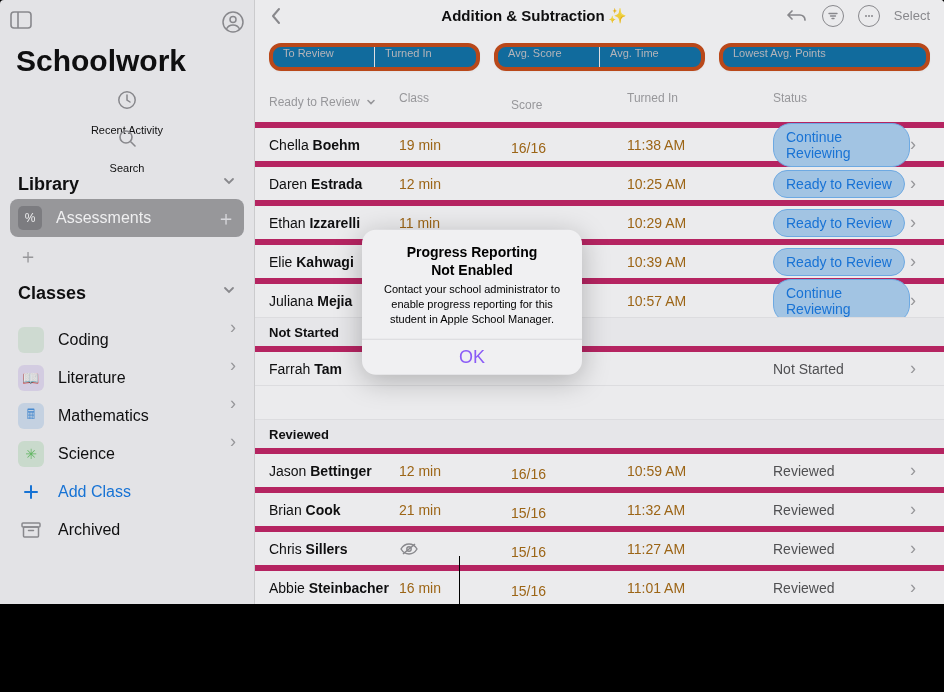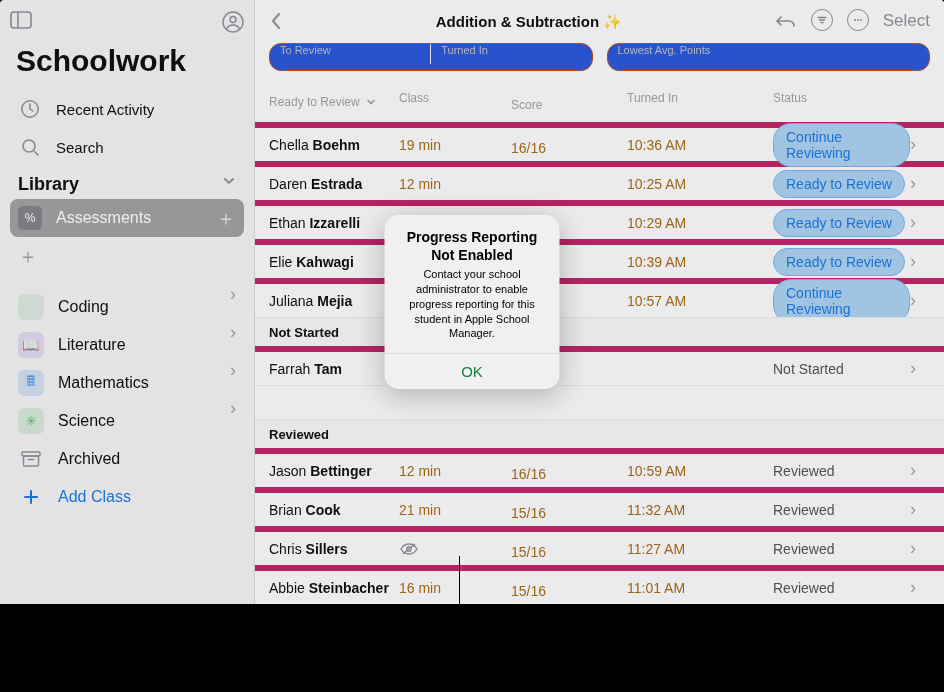--- a/index.html
+++ b/index.html
@@ -10,43 +10,43 @@
     border-radius: 4px 4px 0 0;
   }
   .dim-overlay {
     position: absolute; inset:0; background: rgba(120,120,128,0.12); pointer-events:none;
   }
   
   .sidebar { width: 255px; border-right: 1px solid #d6d6d8; display:flex; flex-direction:column; padding: 6px 10px 0 10px; }
   .sidebar-top { display:flex; justify-content:space-between; align-items:center; height:32px; color:#8a8a8e;}
   .sidebar-top .icon { width:22px; height:22px; color:#7a7a7d;}
   .app-title { font-size: 30px; font-weight: 700; color:#000; padding: 6px 6px 12px 6px;}
-  .nav-item { display:flex; align-items:center; height:38px; padding:0 8px; gap:14px; border-radius:8px; font-size:15px; color:#000;}
+  .nav-item { display:flex; align-items:center; height:38px; padding:0 8px; gap:14px; border-radius:8px; font-size:11px; color:#000;flex-direction:column;}
   .nav-item .icon-slot { width:24px; display:flex; justify-content:center; }
   .section-header { display:flex; align-items:flex-start; justify-content:space-between; padding: 8px 8px 4px 8px; font-size:18px; font-weight:600; color:#000;}
   .section-header .chev { color:#8a8a8e;}
   .lib-item { display:flex; align-items:center; justify-content:space-between; height:38px; padding:0 8px; border-radius:8px; gap:4px;}
   .lib-item .left { display:flex; align-items:center; gap:14px; }
   .lib-item.selected { background: #9b9b9e; color:#fff;}
   .lib-item .tile { width:24px; height:24px; border-radius:5px; display:flex;align-items:center;justify-content:center;font-size:12px;color:#fff;}
   .classes-item { display:flex; align-items:center; justify-content:space-between; height:38px; padding:0 8px; border-radius:8px;}
   .classes-item .left { display:flex; align-items:center; gap:14px;margin-top:25px;}
   .classes-item .tile { width:26px;height:26px;border-radius:6px;display:flex;align-items:center;justify-content:center;font-size:14px;}
   .chev-right { color:#9b9b9e; font-size:18px;}
   .add-class { color:#0a72e0;}
   .gray-plus { color:#9b9b9e; font-size:20px;}
 
   
   .main { flex:1; display:flex; flex-direction:column; background:#fbfbfc; position:relative; }
-  .toolbar { height:36px; display:flex; align-items:flex-end; padding:0 14px; color:#7f7f82; gap:14px;}
+  .toolbar { height:36px; display:flex; align-items:center; padding:0 14px; color:#7f7f82; gap:14px;}
   .toolbar .title { flex:1; text-align:center; font-weight:600; color:#000; font-size:15px;}
   .tb-circle { width:22px;height:22px;border:1.5px solid #8a8a8e;border-radius:50%;display:flex;align-items:center;justify-content:center;font-size:12px;color:#8a8a8e;}
-  .select-btn { font-size:17px; color:#8a8a8e;}
+  .select-btn { font-size:13px; color:#8a8a8e;}
   .summary-row { display:flex; gap:14px; padding: 4px 14px 14px 14px; }
-  .summary-card { background:#1d4ed8; border:1px solid #c2410c; border-radius:12px; height:28px; flex:1; display:flex; align-items:flex-start; overflow:hidden; font-size:11px; color:#bdbdc2; box-shadow: 0 1px 2px rgba(0,0,0,0.04); margin-top: 8px;}
+  .summary-card { background:#0369a1; border:4px solid #c2410c; border-radius:12px; height:28px; flex:1; display:flex; align-items:flex-start; overflow:hidden; font-size:11px; color:#bdbdc2; box-shadow: 0 1px 2px rgba(0,0,0,0.04); margin-top: 8px;}
   .summary-card.two { }
   .summary-seg { flex:1; padding:0 10px;}
   .summary-sep { width:1px; background:#ededef; height:20px;}
   .table-head { display:flex; padding: 6px 14px 10px 14px; font-size:12px; color:#9b9b9e;}
   .col-name { flex: 0 0 130px;}
   .col-time { flex: 0 0 112px;}
   .col-score{ flex: 0 0 116px; margin-top: 7px;}
   .col-turn { flex: 0 0 146px;}
   .col-stat { flex: 1;}
   .col-chev { flex: 0 0 20px;}
@@ -56,29 +56,29 @@
   .row .last { font-weight:600;}
   .row .time,.row .score,.row .turn { color:#a16207;}
   .status-pill { display:inline-block; padding:5px 12px; border-radius:18px; font-size:14px; color:#0b72e0; border:1px solid #6cb0f0; background:#a8cef1;}
   .section-row { height:33px; background:#f5f5f7; display:flex; align-items:center; padding:0 14px; font-size:13px; font-weight:600; color:#000; border-top:1px solid #eaeaec;}
   .status-plain { color:#4a4a4c;}
   .eye-off { color:#8a8a8e;}
 
   
   .modal-backdrop { position:absolute; inset:0; display:flex; align-items:center; justify-content:center; pointer-events:none;}
   .dialog {
-    width:175px; background:#f0f0f2; border-radius:14px; box-shadow:0 6px 28px rgba(0,0,0,0.25);
+    width:220px; background:#f0f0f2; border-radius:14px; box-shadow:0 6px 28px rgba(0,0,0,0.25);
     pointer-events:auto;
     text-align:center; overflow:hidden; font-size:12px;
     position:absolute; left:50%; top:50%; transform:translate(-50%,-50%);
   }
   .dialog .body { padding:14px 14px 12px 14px;}
   .dialog .dtitle { font-weight:600; font-size:14px; line-height:1.25; margin-bottom:3px;}
   .dialog .msg { font-size:11px; color:#000; line-height:1.35;}
-  .dialog .btns { border-top:1px solid #d8d8db; height:36px; display:flex; align-items:center; justify-content:center; color:#15803d; font-size:15px;}
+  .dialog .btns { border-top:1px solid #d8d8db; height:36px; display:flex; align-items:center; justify-content:center; color:#8b5cf6; font-size:18px;}
   
   .callout-line { position:absolute; left:459px; top:556px; width:1px; height:110px; background:#000;}
   svg { display:block;}
 </style>
 </head>
 <body>
 
 <div class="app">
 
   <div class="sidebar">
@@ -131,20 +131,28 @@
       <div class="left">
         <span class="tile" style="background:#7d7d80">%</span>
         <span>Assessments</span>
       </div>
       <span class="gray-plus" style="color:#e3e3e6">＋</span>
     </div>
     <div class="lib-item">
       <span class="gray-plus">＋</span>
     </div>
 
+    <div class="section-header">
+      <span>Classes</span>
+      <span class="chev">
+        <svg width="14" height="14" viewBox="0 0 14 14">
+            <path d="M3 5l4 4 4-4" fill="none" stroke="#8a8a8e" stroke-width="1.8" stroke-linecap="round"></path>
+          </svg>
+      </span>
+    </div>
 
     <div id="classes-container">
         <div class="classes-item">
           <div class="left">
             <span class="tile" style="background:#7dc17b33;color:#7dc17b"></span>
             <span>Coding</span>
           </div>
           <span class="chev-right">›</span>
         </div>
         <div class="classes-item">
@@ -162,45 +170,45 @@
           <span class="chev-right">›</span>
         </div>
         <div class="classes-item">
           <div class="left">
             <span class="tile" style="background:#5fbf5f33;color:#5fbf5f">✳</span>
             <span>Science</span>
           </div>
           <span class="chev-right">›</span>
         </div>
       </div>
+
+    <div class="classes-item add-class">
+      <div class="left">
+        <span class="tile" style="background:transparent;color:#0a72e0">
+          <svg width="18" height="18" viewBox="0 0 18 18">
+              <line x1="9" y1="3" x2="9" y2="15" stroke="#0a72e0" stroke-width="2" stroke-linecap="round"></line>
+              <line x1="3" y1="9" x2="15" y2="9" stroke="#0a72e0" stroke-width="2" stroke-linecap="round"></line>
+            </svg>
+        </span>
+        <span>Add Class</span>
+      </div>
+    </div>
 
     <div class="classes-item">
       <div class="left">
         <span class="tile" style="background:transparent">
           <svg width="22" height="20" viewBox="0 0 22 20">
               <rect x="2" y="3" width="18" height="4" rx="1" fill="none" stroke="#8a8a8e" stroke-width="1.5"></rect>
               <rect x="3.5" y="7" width="15" height="10" rx="1" fill="none" stroke="#8a8a8e" stroke-width="1.5"></rect>
               <line x1="8.5" y1="10.5" x2="13.5" y2="10.5" stroke="#8a8a8e" stroke-width="1.5" stroke-linecap="round"></line>
             </svg>
         </span>
         <span>Archived</span>
       </div>
     </div>
-
-    <div class="classes-item add-class">
-      <div class="left">
-        <span class="tile" style="background:transparent;color:#0a72e0">
-          <svg width="18" height="18" viewBox="0 0 18 18">
-              <line x1="9" y1="3" x2="9" y2="15" stroke="#0a72e0" stroke-width="2" stroke-linecap="round"></line>
-              <line x1="3" y1="9" x2="15" y2="9" stroke="#0a72e0" stroke-width="2" stroke-linecap="round"></line>
-            </svg>
-        </span>
-        <span>Add Class</span>
-      </div>
-    </div>
   </div>
 
   <div class="main">
     <div class="toolbar">
       <span>
         <svg width="14" height="20" viewBox="0 0 14 20">
             <path d="M10 3L4 10l6 7" fill="none" stroke="#8a8a8e" stroke-width="2" stroke-linecap="round" stroke-linejoin="round"></path>
           </svg>
       </span>
       <div class="title">Addition &amp; Subtraction ✨</div>
@@ -225,20 +233,25 @@
       </span>
       <span class="select-btn">Select</span>
     </div>
 
     <div class="summary-row">
       <div class="summary-card two">
         <div class="summary-seg">To Review</div>
         <div class="summary-sep"></div>
         <div class="summary-seg">Turned In</div>
       </div>
+      <div class="summary-card two">
+        <div class="summary-seg">Avg. Score</div>
+        <div class="summary-sep"></div>
+        <div class="summary-seg">Avg. Time</div>
+      </div>
       <div class="summary-card">
         <div class="summary-seg">Lowest Avg. Points</div>
       </div>
     </div>
 
     <div class="table-head">
       <div class="col-name ready-head">
         <span>Ready to Review</span>
         <svg width="10" height="10" viewBox="0 0 10 10">
             <path d="M2 3.5L5 6.5 8 3.5" fill="none" stroke="#9b9b9e" stroke-width="1.6" stroke-linecap="round"></path>
@@ -249,21 +262,21 @@
       <div class="col-turn">Turned In</div>
       <div class="col-stat">Status</div>
       <div class="col-chev"></div>
     </div>
 
     <div id="rows-ready">
         <div class="row">
           <div class="col-name"><span class="first">Chella </span><span class="last">Boehm</span></div>
           <div class="col-time time">19 min</div>
           <div class="col-score score">16/16</div>
-          <div class="col-turn turn">10:36 AM</div>
+          <div class="col-turn turn">11:38 AM</div>
           <div class="col-stat"><span class="status-pill">Continue Reviewing</span></div>
           <div class="col-chev chev-right">›</div>
         </div>
         <div class="row">
           <div class="col-name"><span class="first">Daren </span><span class="last">Estrada</span></div>
           <div class="col-time time">12 min</div>
           <div class="col-score score"></div>
           <div class="col-turn turn">10:25 AM</div>
           <div class="col-stat"><span class="status-pill">Ready to Review</span></div>
           <div class="col-chev chev-right">›</div>

